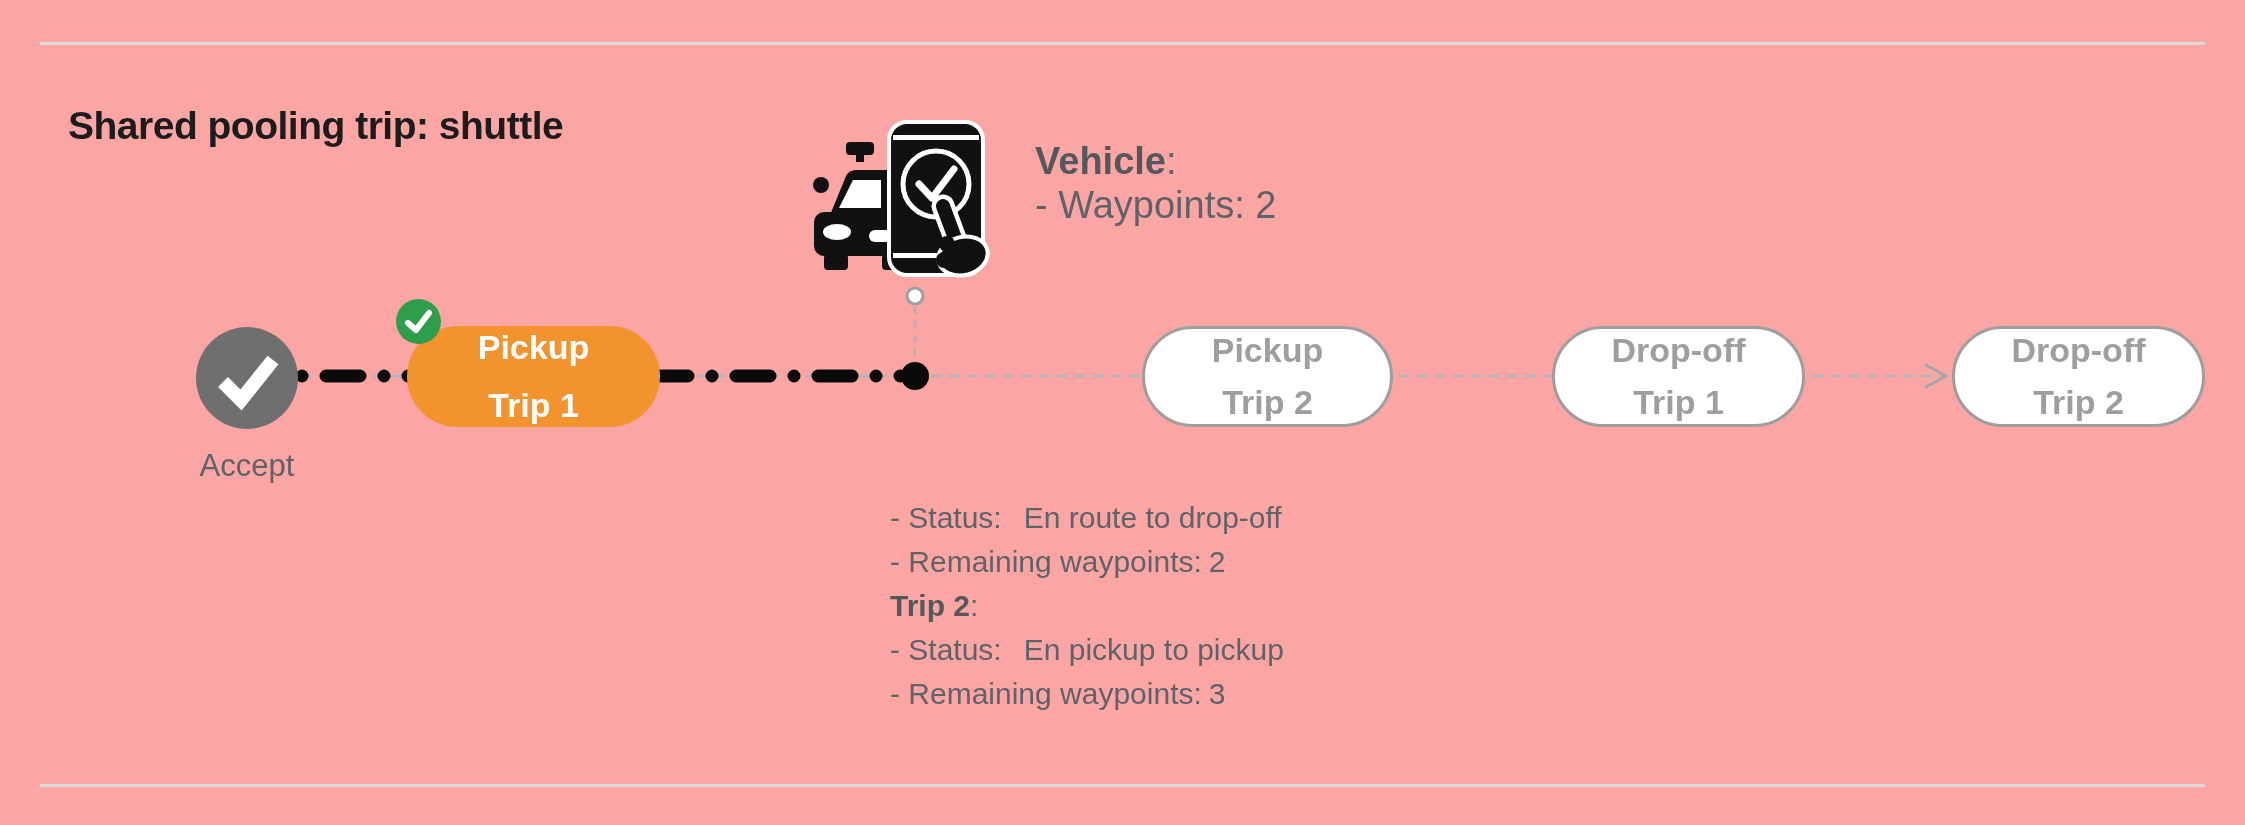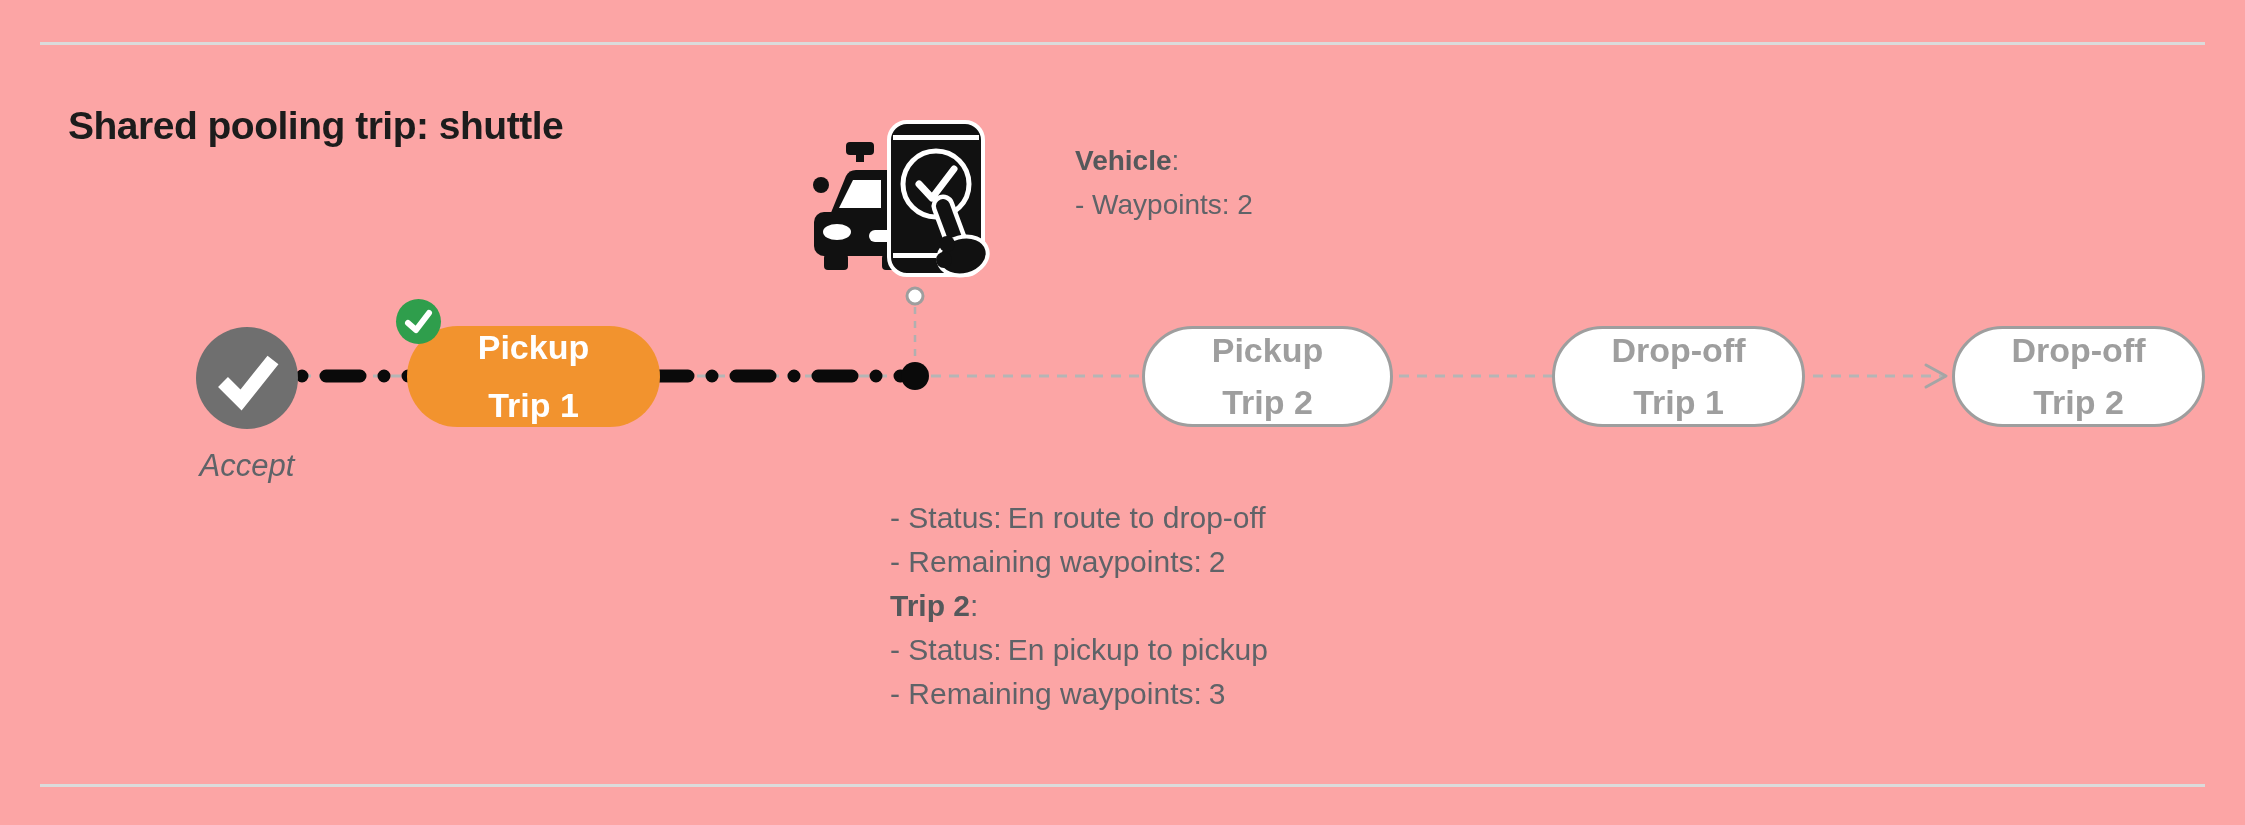--- a/index.html
+++ b/index.html
@@ -37,43 +37,42 @@
   
   .start-node{
     position:absolute;left:196px;top:327px;width:102px;height:102px;
     border-radius:50%;background:var(--node-gray,#6f6f6f);
     display:flex;align-items:center;justify-content:center;
   }
   .start-label{
     position:absolute;left:97px;top:448px;width:300px;
     text-align:center;font-size:31px;line-height:35px;
     color:var(--text-gray,#5f6368);
-    font-style:italic;
   }
   
   .done-badge{
     position:absolute;left:396px;top:299px;width:45px;height:45px;
     border-radius:50%;background:var(--success-green,#2f9e4c);
     display:flex;align-items:center;justify-content:center;
   }
   
   .vehicle-icon{position:absolute;left:812px;top:120px;}
   .vehicle-callout{
-    position:absolute;left:1075px;top:139px;
-    font-size:28px;line-height:44px;color:var(--text-gray,#5f6368);
+    position:absolute;left:1035px;top:139px;
+    font-size:38px;line-height:44px;color:var(--text-gray,#5f6368);
     white-space:nowrap;
   }
   .bold-name{font-weight:bold;color:#55585b;}
   
   .trip-info{
     position:absolute;left:890px;top:496px;
     font-size:30px;line-height:44px;color:var(--text-gray,#5f6368);
     white-space:nowrap;
   }
-  .status-value{margin-left:6px;text-align:center;}
+  .status-value{margin-left:22px;text-align:center;}
   .plain-gap{margin-left:7px;}
 </style>
 </head>
 <body>
 
 <div class="canvas">
 
   <div class="divider top"></div>
   <div class="divider bottom"></div>
 

